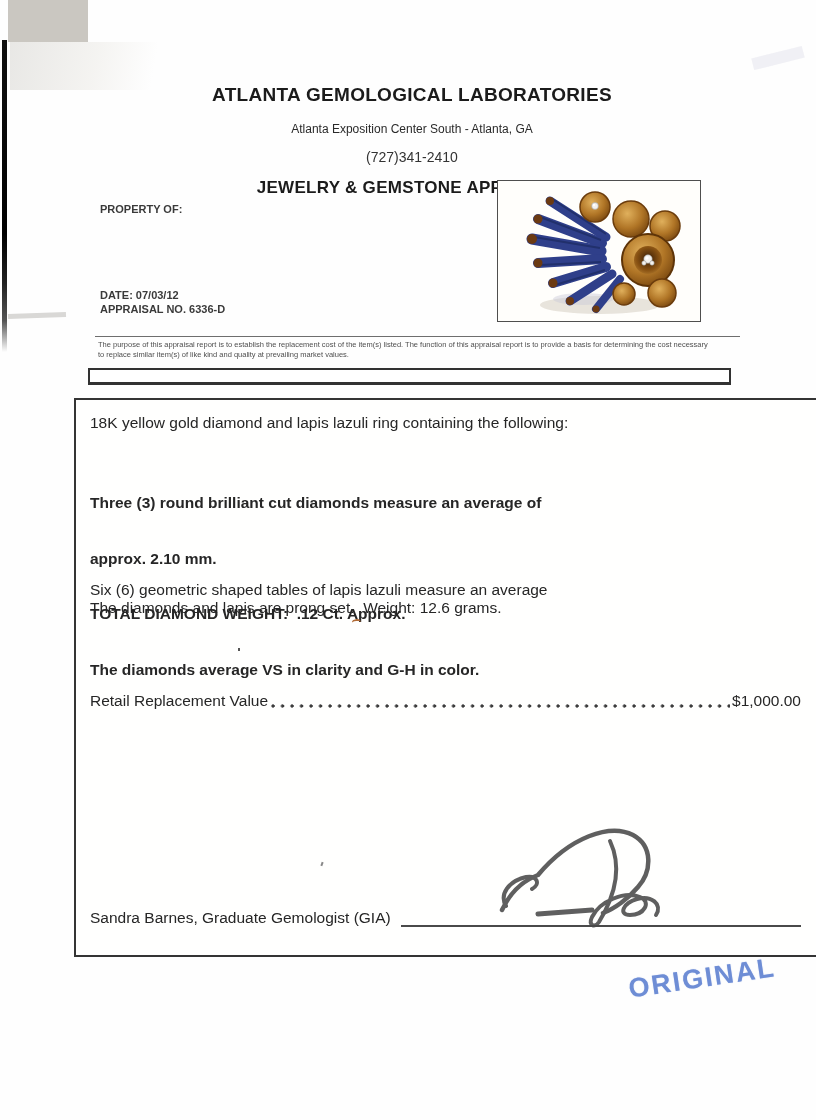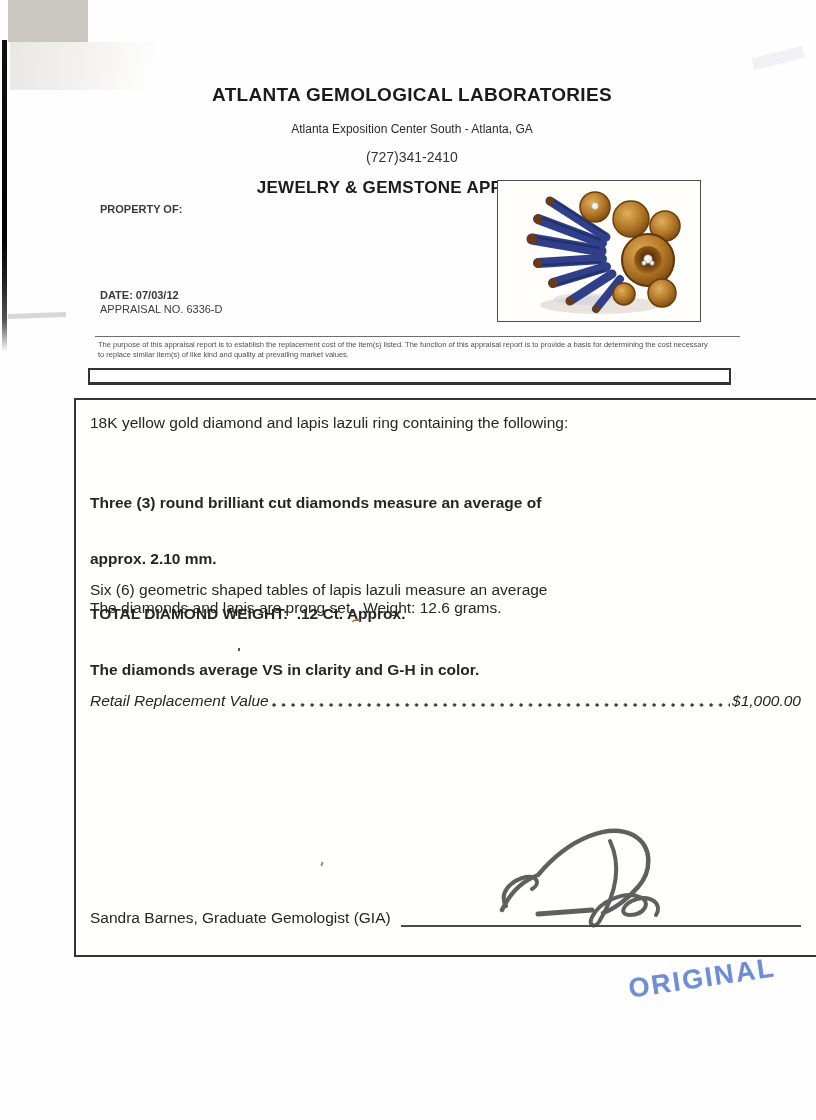--- a/index.html
+++ b/index.html
@@ -19,21 +19,21 @@
   .artifact-smudge-tr{position:absolute;left:752px;top:52px;width:52px;height:12px;background:#e9e9f1;transform:rotate(-14deg);opacity:.7;}
   
   .header{position:absolute;left:4px;top:84px;width:100%;text-align:center;}
   .lab-name{font-size:19px;font-weight:bold;color:#1b1b1b;letter-spacing:.3px;}
   .lab-address{font-size:12px;color:#2a2a2a;margin-top:16px;}
   .lab-phone{font-size:14px;color:#333;margin-top:13px;}
   .doc-title{font-size:17px;font-weight:bold;color:#1b1b1b;margin-top:13px;letter-spacing:.3px;}
   
   .property-of{position:absolute;left:100px;top:203px;font-size:11px;font-weight:bold;color:#3a3a3a;}
   .date-line{position:absolute;left:100px;top:289px;font-size:11px;font-weight:bold;color:#3a3a3a;}
-  .appraisal-line{position:absolute;left:100px;top:303px;font-size:11px;font-weight:normal;color:#3a3a3a;text-align:center;}
+  .appraisal-line{position:absolute;left:100px;top:303px;font-size:11px;font-weight:bold;color:#3a3a3a;text-align:center;}
   
   .photo-frame{position:absolute;left:497px;top:180px;width:204px;height:142px;
     border:1px solid #4e4e4e;background:#fffefb;box-sizing:border-box;}
   .photo-frame svg{display:block;width:100%;height:100%;}
   
   .disclaimer-rule{position:absolute;left:95px;top:336px;width:645px;height:1px;background:#6e6e6e;}
   .disclaimer{position:absolute;left:98px;top:340px;width:618px;font-size:7.5px;line-height:9.5px;color:#4f4f4f;}
   .small-box{position:absolute;left:88px;top:368px;width:643px;height:17px;
     border:2px solid #323232;border-bottom-width:3px;box-sizing:border-box;background:#fff;}
   
@@ -43,22 +43,22 @@
     color:#262626;white-space:pre-wrap;}
   .p-intro{top:14px;}
   .p-diamonds{top:57px;font-weight:bold;}
   .p-lapis{top:144px;}
   .p-setting{top:199px;}
   .body-text span{display:block;}
   .speck-orange{position:absolute;left:276px;top:219px;width:9px;height:5px;
     border-top:2.5px solid #b06a36;border-radius:60% 60% 0 0;transform:rotate(-6deg);}
   .speck-dot{position:absolute;left:162px;top:248px;width:2px;height:3px;background:#555;}
   .speck-tick{position:absolute;left:245px;top:462px;width:2px;height:4px;background:#888;transform:rotate(20deg);}
-  .retail-row{position:absolute;left:14px;right:26px;top:292px;display:flex;align-items:flex-start;
-    font-size:15.5px;color:#262626;font-style:italic;}
+  .retail-row{position:absolute;left:14px;right:26px;top:292px;display:flex;align-items:center;
+    font-size:15.5px;color:#262626;}
   .leader{flex:1;height:17px;margin:0 2px;
     background-image:radial-gradient(circle at 3px 13px,#3c3c3c 1.4px,rgba(0,0,0,0) 1.9px);
     background-size:9.5px 17px;background-repeat:repeat-x;}
   .sig-row{position:absolute;left:14px;right:26px;top:505px;display:flex;align-items:flex-end;
     font-size:15.5px;color:#262626;}
   .sig-line{flex:1;margin-left:10px;height:20px;border-bottom:2px solid #4a4a4a;}
   .signature-svg{position:absolute;left:482px;top:820px;width:215px;height:110px;}
   
   .stamp{position:absolute;left:628px;top:963px;font-size:27px;font-weight:600;
     letter-spacing:2px;color:#5b7ed0;transform:rotate(-8.5deg);opacity:.88;

